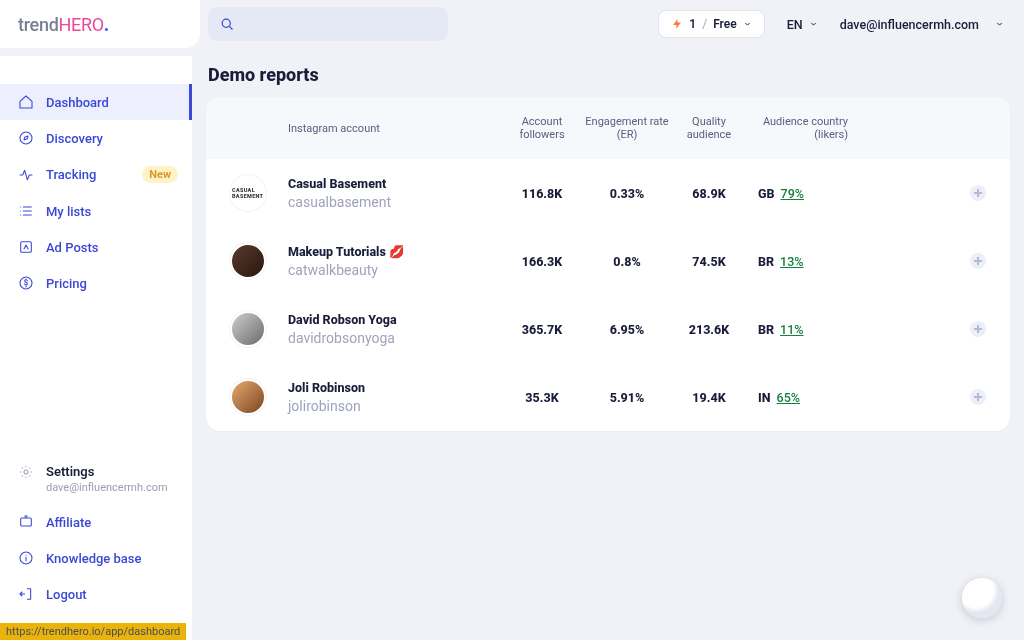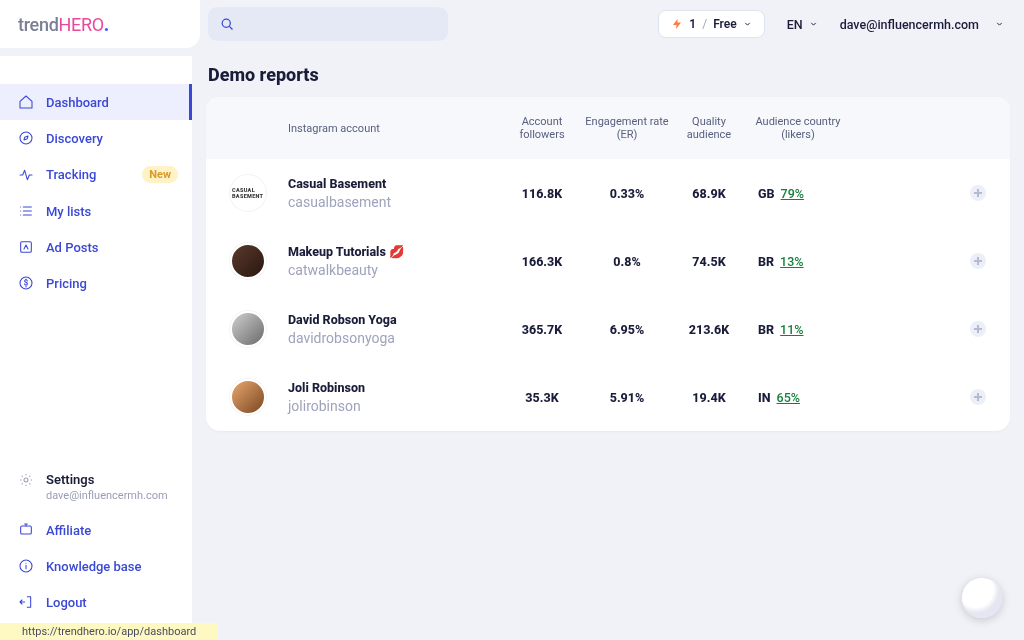--- a/index.html
+++ b/index.html
@@ -22,35 +22,35 @@
   .lang, .user { font-size:12.5px; color:#1a1d3a; display:flex; align-items:center; gap:6px; font-weight:500;}
   .chev { width:9px; }
 
   
   .sidebar { position:absolute; top:56px; left:0; width:192px; bottom:0; background:#fff; padding-top:28px; display:flex; flex-direction:column; }
   .nav-item { display:flex; align-items:center; gap:12px; padding:10px 14px 10px 18px; color:#3a48d6; font-size:13px; font-weight:500; position:relative; cursor:pointer;}
   .nav-item.active { background:#edefff; }
   .nav-item.active::after { content:""; position:absolute; right:0; top:0; bottom:0; width:3px; background:#3a48d6; }
   .nav-ico { width:16px; height:16px; flex:0 0 16px; display:flex; align-items:center; justify-content:center; }
   .badge-new { background:#fff2c7; color:#d89b28; font-size:11px; font-weight:700; padding:2px 7px; border-radius:9px; margin-left:auto; }
-  .sidebar-bottom { margin-top:auto; padding-bottom:20px; border-top:1px solid transparent;}
+  .sidebar-bottom { margin-top:auto; padding-bottom:28px; border-top:1px solid transparent;}
   .sidebar-bottom .nav-item { color:#3a48d6; }
   .settings-item .sub { font-size:11px; color:#9a9db5; font-weight:400; margin-top:2px;}
   .settings-item { align-items:flex-start; }
 
   
   .main { position:absolute; top:48px; left:192px; right:0; bottom:0; padding:14px 14px 16px 14px; }
   .page-title { font-size:18px; font-weight:800; color:#1a1d3a; margin:2px 0 12px 2px; }
   .card { background:#fff; border-radius:14px; box-shadow:0 1px 2px rgba(20,22,60,0.04); overflow:hidden; }
   .thead { background:#f7f8fc; display:flex; align-items:center; padding:18px 24px; font-size:11px; color:#58607e; gap:0; }
   .th-acc { width:270px; padding-left:58px; }
   .th-fol { width:84px; text-align:center;}
   .th-er  { width:86px; text-align:center;}
   .th-qa  { width:78px; text-align:center;}
-  .th-cn  { width:100px; text-align:center;}
+  .th-cn  { width:100px; text-align:right;}
   .th-act { flex:1; }
 
   .row { display:flex; align-items:center; padding:16px 24px; font-size:12.5px; }
   .avatar { width:36px; height:36px; border-radius:50%; background:linear-gradient(135deg,#d9d3cb,#b9a998); border:2px solid #fff; box-shadow:0 0 0 1px rgba(0,0,0,0.05); flex:0 0 36px; margin-right:22px;}
   .av-text { background:#fff; display:flex; align-items:center; justify-content:center; font-size:5.5px; font-weight:900; color:#3b3b3b; letter-spacing:0.3px;}
   .av2{background:linear-gradient(135deg,#5a3a2e,#2a160e);}
   .av3{background:linear-gradient(135deg,#cfcfcf,#6a6a6a);}
   .av4{background:linear-gradient(135deg,#e8a96f,#7a4520);}
   .av5{background:linear-gradient(160deg,#f3d6c9,#e59a7a);}
   .acc-col { width:212px; }
@@ -60,21 +60,21 @@
   .c-fol{width:84px;} .c-er{width:86px;} .c-qa{width:78px;}
   .c-cn{width:100px; text-align:left; padding-left:10px;}
   .c-cn .cc{font-weight:800; margin-right:6px;}
   .c-cn .pc{color:#15803d; font-weight:500;text-decoration:underline;}
   .row-actions { flex:1; display:flex; justify-content:flex-end; }
   .plus-circle { width:16px; height:16px; border-radius:50%; background:#eceff7; position:relative; cursor:pointer;}
   .plus-circle::before,.plus-circle::after{content:"";position:absolute;background:#b5bad2;}
   .plus-circle::before{left:4px;right:4px;top:7px;height:2px;}
   .plus-circle::after{top:4px;bottom:4px;left:7px;width:2px;}
 
-  .status-url { position:absolute; bottom:0; left:0; background:#fef9c3; font-size:11px; color:#4a4d5e; padding:2px 22px; }
+  .status-url { position:absolute; bottom:0; left:0; background:#eab308; font-size:11px; color:#4a4d5e; padding:2px 6px; }
 
   .chat-head { position:absolute; right:22px; bottom:22px; width:40px; height:40px; border-radius:50%; background:radial-gradient(circle at 35% 30%, #fff 0 45%, #e4e7f2 60%); box-shadow:0 2px 10px rgba(0,0,0,0.18); }
 
   svg { display:block; }
   .ico-stroke { stroke:#3a48d6; fill:none; stroke-width:1.6; stroke-linecap:round; stroke-linejoin:round;}
   .ico-search { stroke:#3a48d6; fill:none; stroke-width:2; }
   .bolt { fill:#ff7b3d; }
 </style>
 </head>
 <body>

